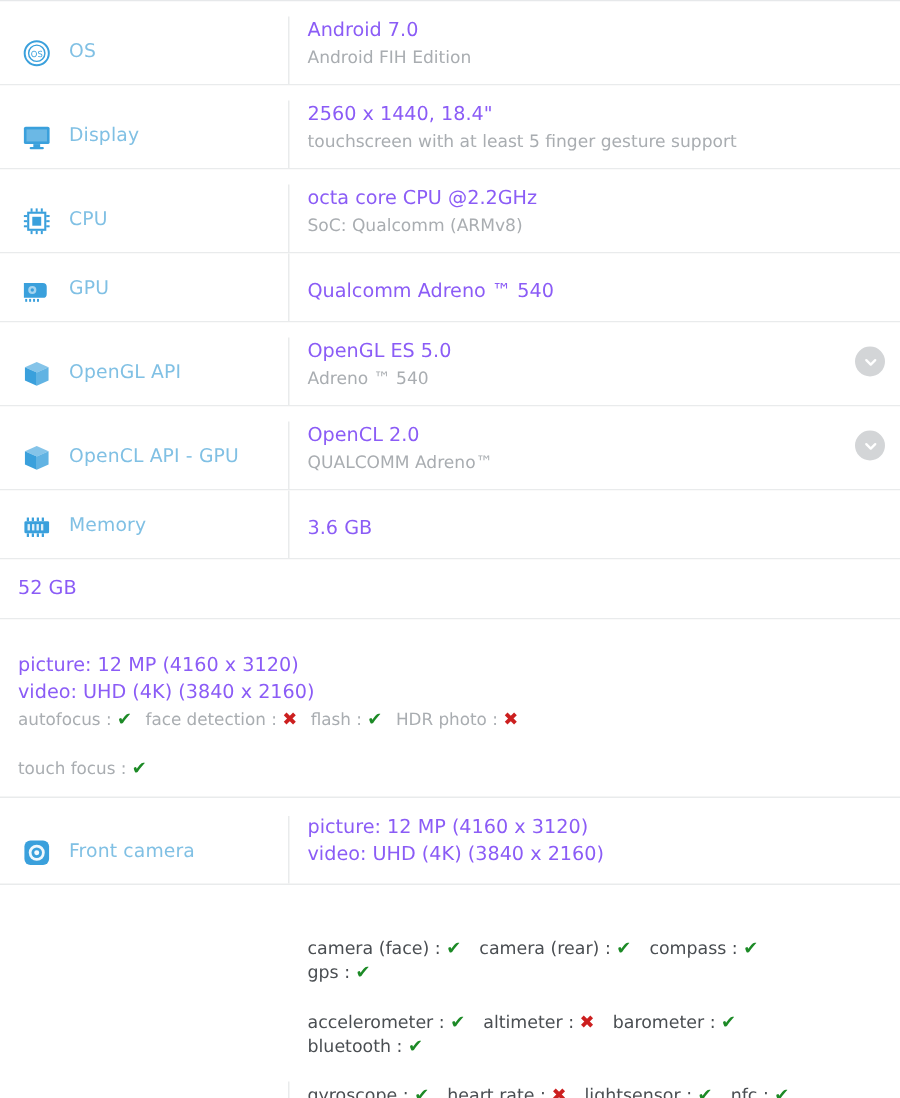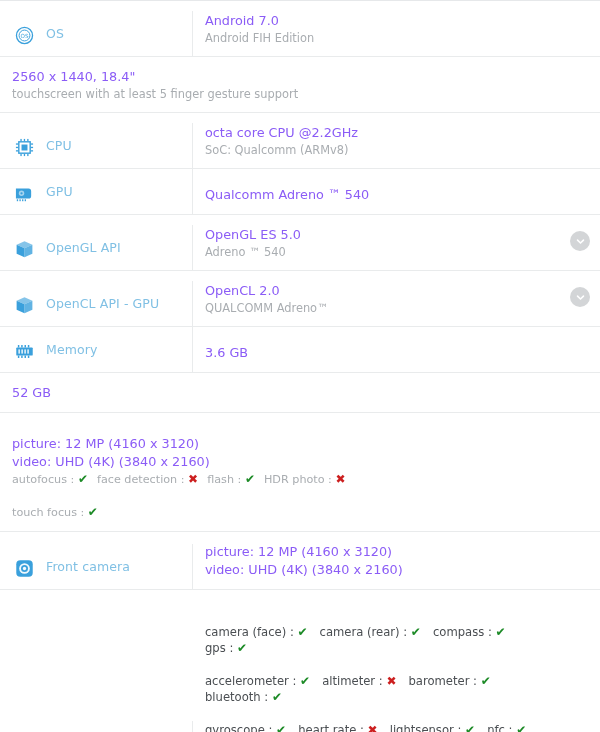--- a/index.html
+++ b/index.html
@@ -138,20 +138,31 @@
           </svg>
         </span>
         <span class="label-text">OS</span>
       </div>
       <div class="cell-value">
         <div class="val-primary">Android 7.0</div>
         <div class="val-secondary">Android FIH Edition</div>
       </div>
     </div>
     <div class="spec-row">
+      <div class="cell-label">
+        <span class="icon-wrap">
+          <svg width="21" height="21" viewBox="0 0 24 24">
+            <rect x="2.2" y="4" width="19.6" height="13.2" rx="1.4" fill="#3aa0dc"></rect>
+            <rect x="4.2" y="6" width="15.6" height="9.2" fill="#ffffff" opacity=".25"></rect>
+            <rect x="9.4" y="17.2" width="5.2" height="2.6" fill="#3aa0dc"></rect>
+            <rect x="6.6" y="19.4" width="10.8" height="1.7" rx=".8" fill="#3aa0dc"></rect>
+          </svg>
+        </span>
+        <span class="label-text">Display</span>
+      </div>
       <div class="cell-value">
         <div class="val-primary">2560 x 1440, 18.4"</div>
         <div class="val-secondary">touchscreen with at least 5 finger gesture support</div>
       </div>
     </div>
     <div class="spec-row">
       <div class="cell-label">
         <span class="icon-wrap">
           <svg width="21" height="21" viewBox="0 0 24 24">
             <rect x="5.5" y="5.5" width="13" height="13" fill="none" stroke="#3aa0dc" stroke-width="1.6"></rect>

